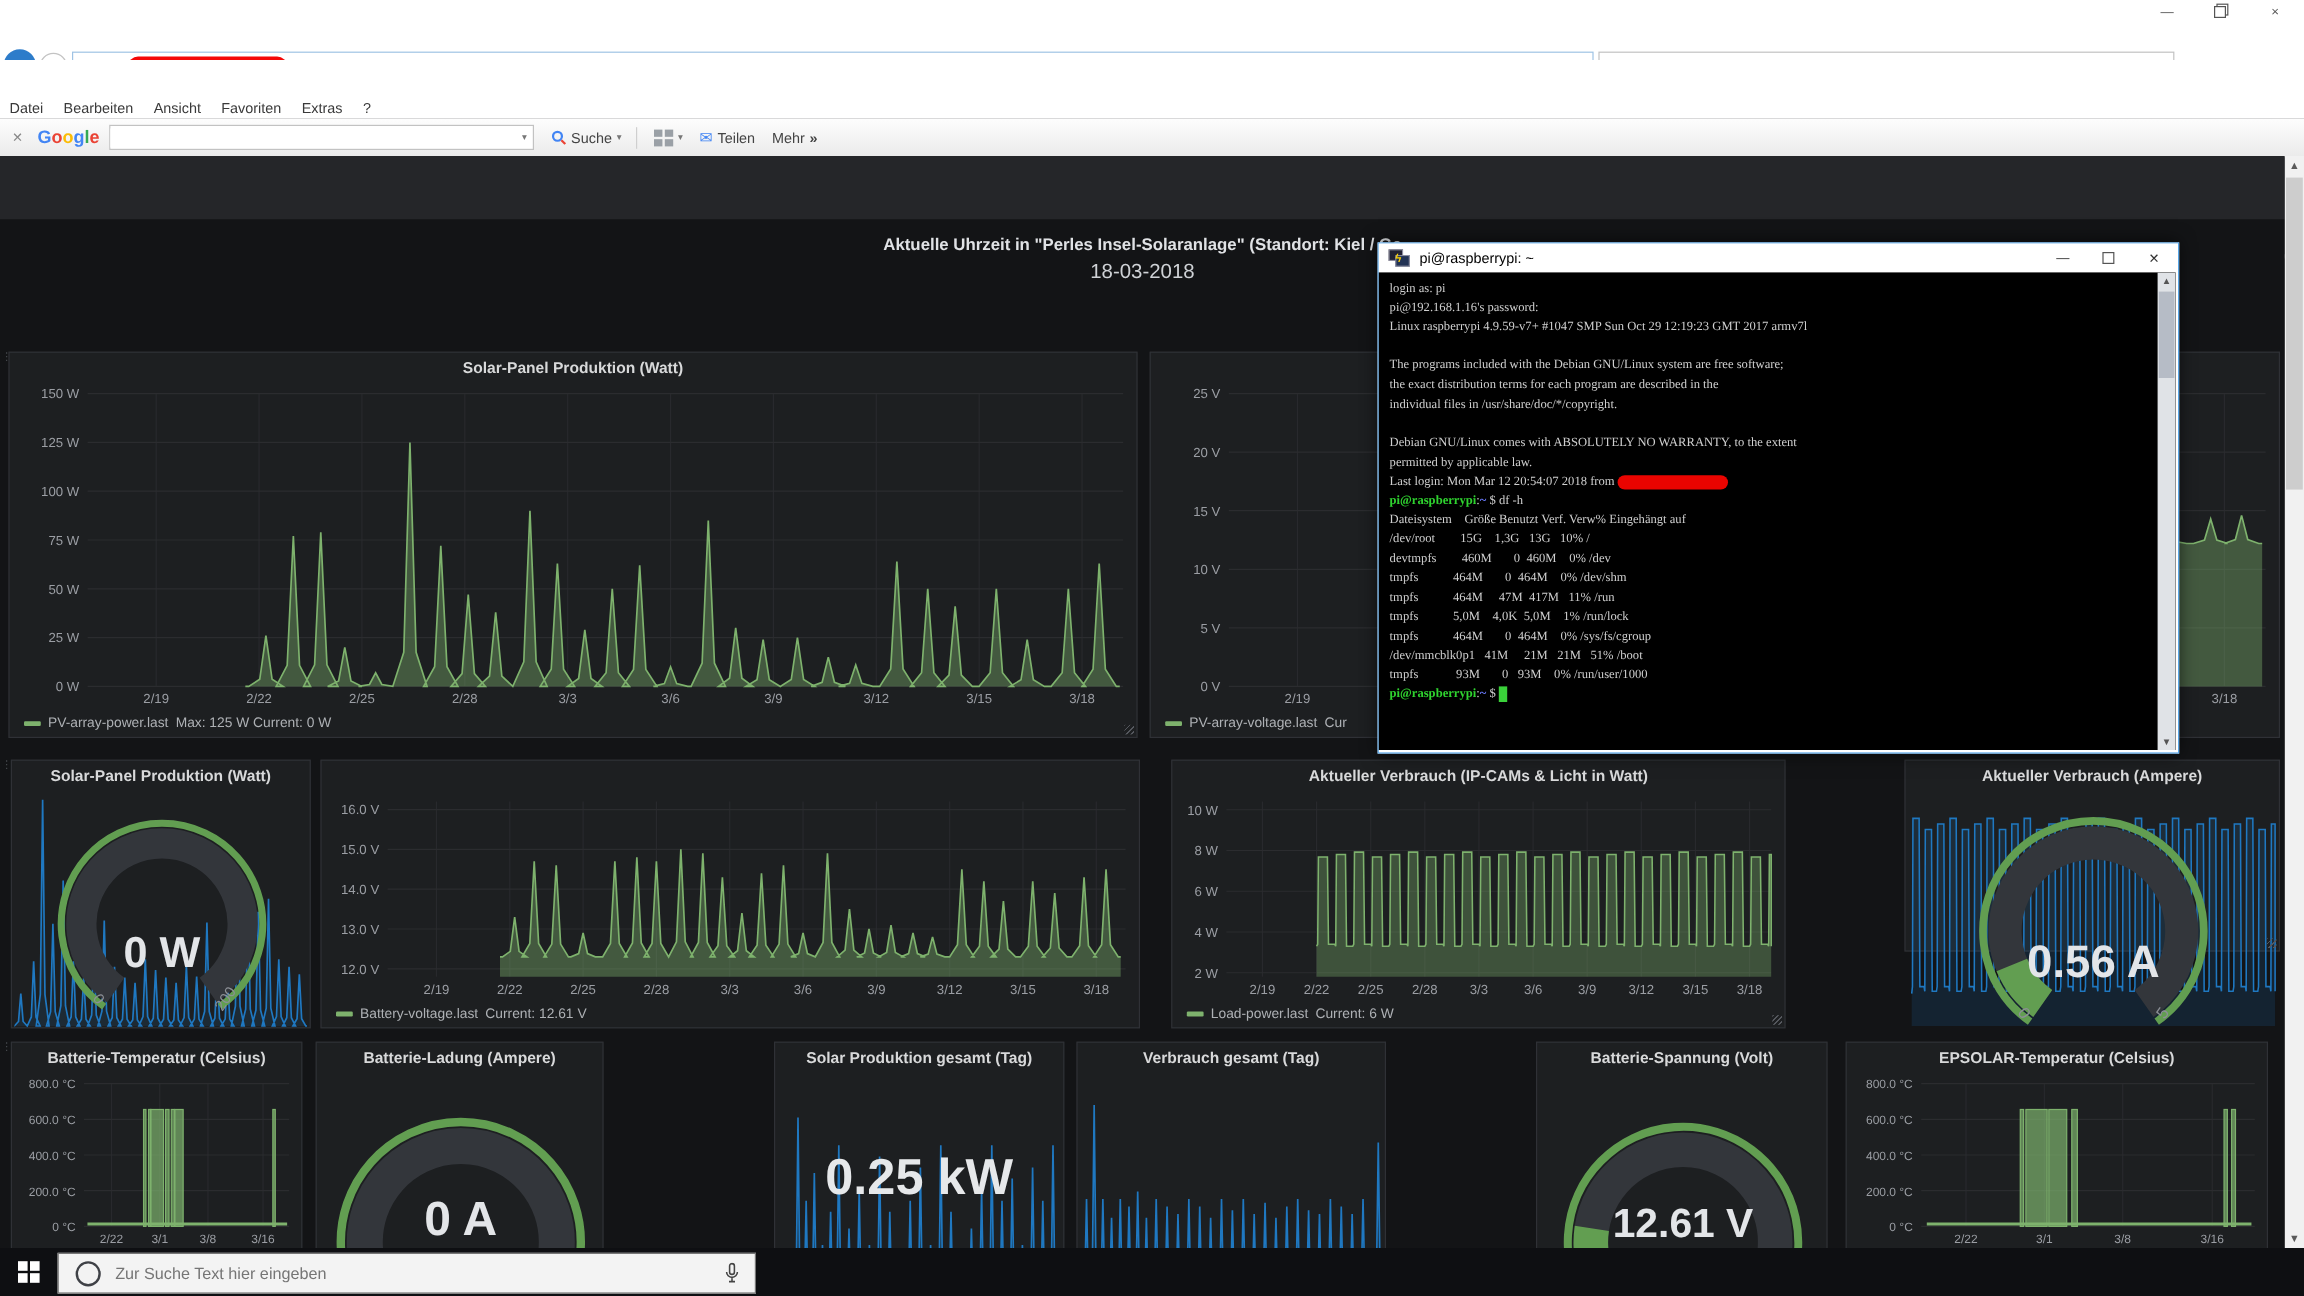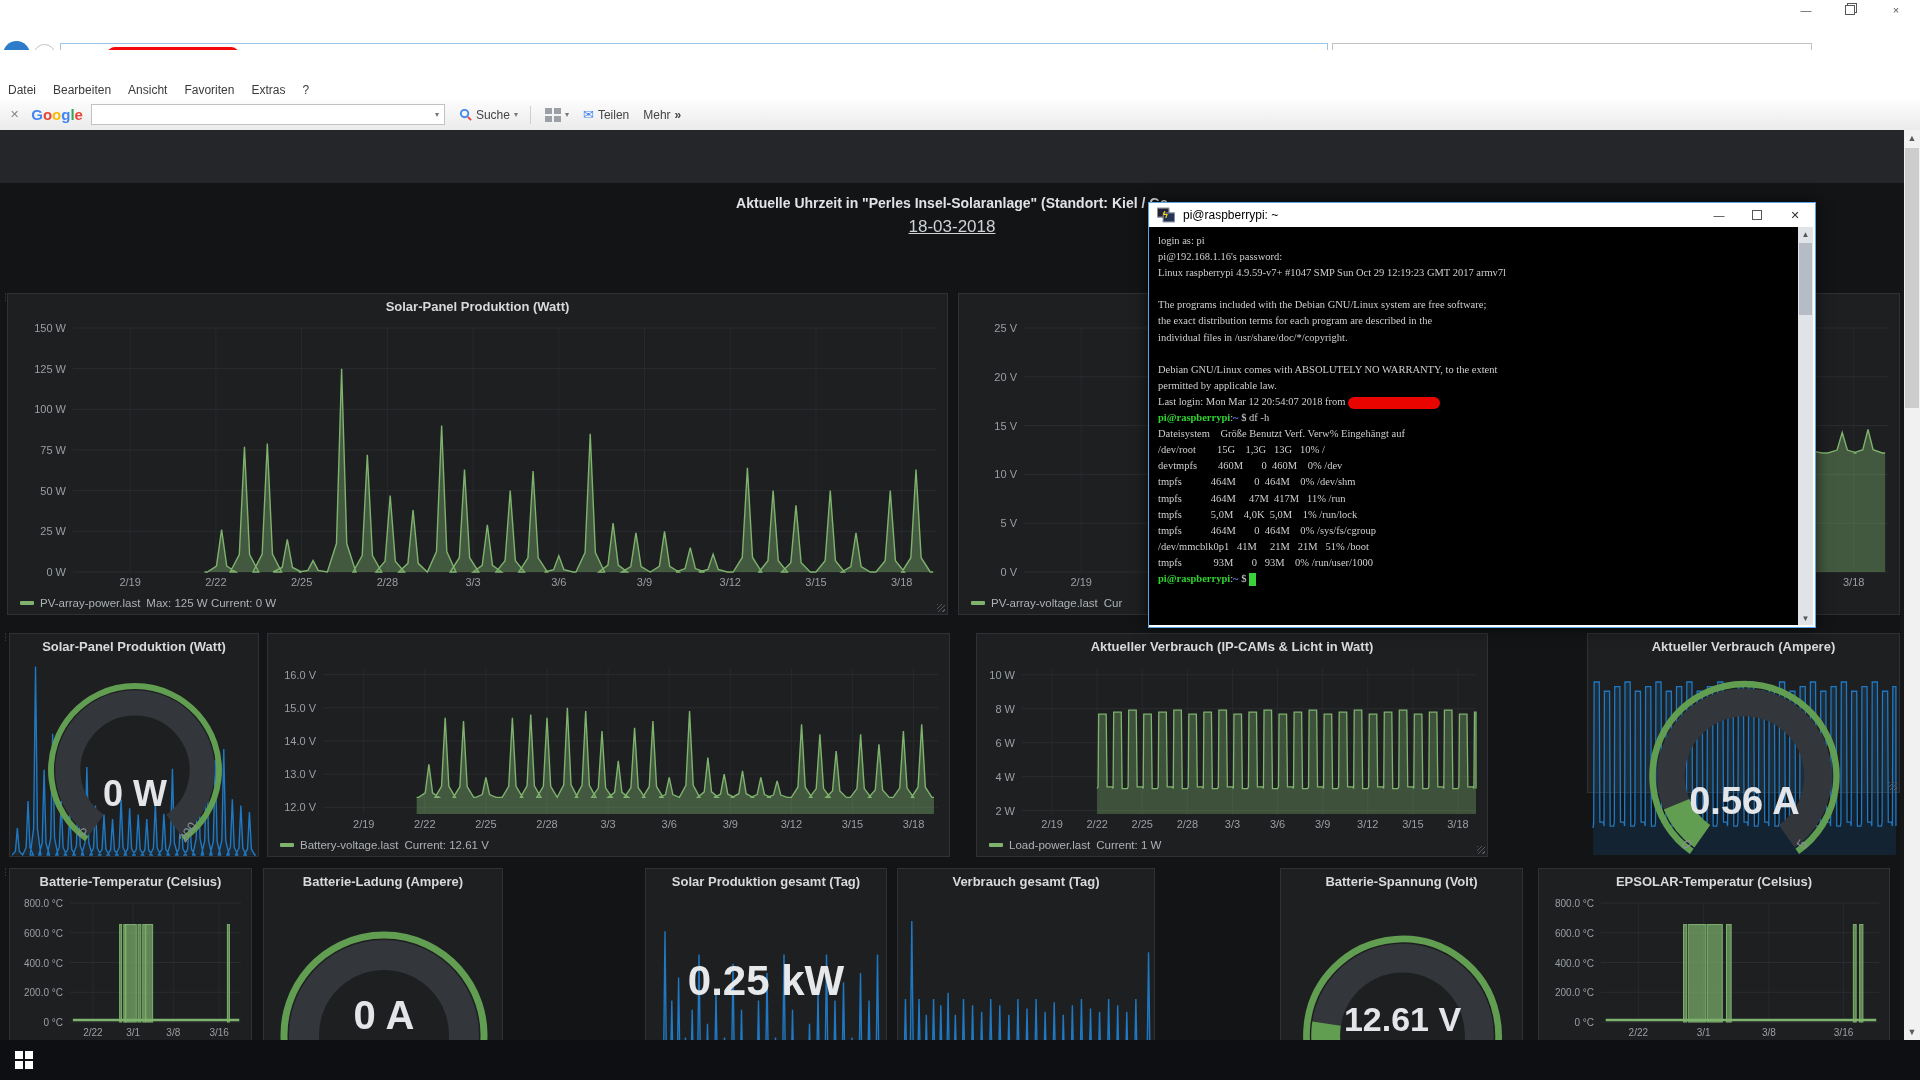--- a/index.html
+++ b/index.html
@@ -49,21 +49,21 @@
   .gridico i{width:7px;height:6px;background:#9aa0a6;}
   #gsel-title{color:#d8d9da;font-size:15px;}
   .gnav-ico{top:146px;width:22px;height:20px;color:#9aa0a6;font-size:16px;display:flex;align-items:center;justify-content:center;}
   #gnav-right{position:absolute;right:30px;top:130px;height:52px;display:flex;align-items:center;gap:14px;color:#d5d8dc;font-size:13px;}
   .chev{font-size:18px;color:#c9ccd1;font-weight:bold;}
   #refresh-label{color:#eb7b18;}
 
   #dash{left:0;top:183px;width:1904px;height:857px;background:#131416;overflow:hidden;}
   #clockpanel{left:0;top:12px;width:1904px;text-align:center;}
   #clock-title{font-size:14px;font-weight:bold;color:#e0e2e5;}
-  #clock-date{font-size:17px;color:#cfd2d6;margin-top:6px;text-decoration:underline;}
+  #clock-date{font-size:17px;color:#cfd2d6;margin-top:6px;}
   #clock-time{font-size:30px;font-weight:bold;color:#e8eaed;margin-top:2px;}
   .panel{position:absolute;background:#1d1f21;border:1px solid #2f3136;box-sizing:border-box;}
   .ptitle{position:absolute;left:0;top:5px;width:100%;text-align:center;font-size:13px;font-weight:bold;color:#d8d9da;white-space:nowrap;overflow:hidden;}
   .cplot,.gsvg,.spark{position:absolute;}
   .legend{position:absolute;left:12px;bottom:5px;display:flex;align-items:center;gap:6px;font-size:11.5px;color:#aeb1b5;white-space:nowrap;}
   .legend .dash{width:14px;height:4px;border-radius:1px;}
   .statval{position:absolute;left:0;width:100%;text-align:center;font-weight:bold;color:#e6e8ea;}
   .dots{position:absolute;width:8px;color:#4a4d52;font-size:9px;line-height:4px;letter-spacing:0;}
   .rsz{position:absolute;right:2px;bottom:2px;width:8px;height:8px;
     background:repeating-linear-gradient(135deg,#55585e 0 1px,transparent 1px 3px);}
@@ -443,21 +443,21 @@
           <line x1="42" x2="496" y1="48.74418604651162" y2="48.74418604651162" stroke="#2b2c2f"></line>
           <text x="35" y="52.74418604651162" text-anchor="end" fill="#9b9ea4" font-size="11">8 W</text>
           <line x1="42" x2="496" y1="14.790697674418617" y2="14.790697674418617" stroke="#2b2c2f"></line>
           <text x="35" y="18.790697674418617" text-anchor="end" fill="#9b9ea4" font-size="11">10 W</text>
           <path d="M117.1655629139073 128.53488372093022L118.0675496688742 126.83720930232558L118.66887417218543 54.176744186046506L126.18543046357615 54.176744186046506L127.08741721854304 126.83720930232558L132.19867549668874 126.83720930232558L133.10066225165562 128.53488372093022L133.7019867549669 52.13953488372093L141.21854304635764 52.13953488372093L142.1205298013245 128.53488372093022L147.23178807947022 128.53488372093022L148.13377483443708 126.83720930232558L148.73509933774835 50.102325581395334L156.25165562913907 50.102325581395334L157.15364238410598 126.83720930232558L162.26490066225165 126.83720930232558L163.16688741721853 128.53488372093022L163.76821192052978 54.176744186046506L171.28476821192052 54.176744186046506L172.18675496688743 128.53488372093022L177.29801324503313 128.53488372093022L178.2 126.83720930232558L178.80132450331126 52.13953488372093L186.317880794702 52.13953488372093L187.2198675496689 126.83720930232558L192.3311258278146 126.83720930232558L193.23311258278147 128.53488372093022L193.83443708609272 50.102325581395334L201.35099337748346 50.102325581395334L202.25298013245035 128.53488372093022L207.36423841059604 128.53488372093022L208.26622516556293 126.83720930232558L208.86754966887418 54.176744186046506L216.38410596026492 54.176744186046506L217.2860927152318 126.83720930232558L222.3973509933775 126.83720930232558L223.29933774834439 128.53488372093022L223.90066225165563 52.13953488372093L231.41721854304637 52.13953488372093L232.31920529801323 128.53488372093022L237.43046357615896 128.53488372093022L238.33245033112584 126.83720930232558L238.9337748344371 50.102325581395334L246.45033112582783 50.102325581395334L247.3523178807947 126.83720930232558L252.4635761589404 126.83720930232558L253.3655629139073 128.53488372093022L253.96688741721854 54.176744186046506L261.4834437086093 54.176744186046506L262.38543046357614 128.53488372093022L267.49668874172187 128.53488372093022L268.3986754966887 126.83720930232558L269 52.13953488372093L276.5165562913907 52.13953488372093L277.4185430463576 126.83720930232558L282.5298013245033 126.83720930232558L283.43178807947027 128.53488372093022L284.0331125827815 50.102325581395334L291.5496688741722 50.102325581395334L292.45165562913905 128.53488372093022L297.5629139072847 128.53488372093022L298.4649006622517 126.83720930232558L299.0662251655629 54.176744186046506L306.5827814569537 54.176744186046506L307.48476821192054 126.83720930232558L312.59602649006627 126.83720930232558L313.4980132450331 128.53488372093022L314.0993377483444 52.13953488372093L321.6158940397351 52.13953488372093L322.51788079470197 128.53488372093022L327.6291390728477 128.53488372093022L328.53112582781455 126.83720930232558L329.1324503311258 50.102325581395334L336.6490066225166 50.102325581395334L337.55099337748345 126.83720930232558L342.6622516556292 126.83720930232558L343.56423841059603 128.53488372093022L344.1655629139073 54.176744186046506L351.682119205298 54.176744186046506L352.5841059602649 128.53488372093022L357.6953642384106 128.53488372093022L358.59735099337746 126.83720930232558L359.19867549668874 52.13953488372093L366.7152317880795 52.13953488372093L367.61721854304636 126.83720930232558L372.7284768211921 126.83720930232558L373.63046357615895 128.53488372093022L374.2317880794702 50.102325581395334L381.74834437086093 50.102325581395334L382.65033112582785 128.53488372093022L387.7615894039735 128.53488372093022L388.6635761589404 126.83720930232558L389.26490066225165 54.176744186046506L396.7814569536424 54.176744186046506L397.68344370860933 126.83720930232558L402.794701986755 126.83720930232558L403.69668874172186 128.53488372093022L404.29801324503313 52.13953488372093L411.81456953642385 52.13953488372093L412.71655629139076 128.53488372093022L417.82781456953643 128.53488372093022L418.7298013245033 126.83720930232558L419.33112582781456 50.102325581395334L426.84768211920533 50.102325581395334L427.74966887417224 126.83720930232558L432.8609271523179 126.83720930232558L433.76291390728477 128.53488372093022L434.36423841059604 54.176744186046506L441.88079470198676 54.176744186046506L442.78278145695367 128.53488372093022L447.89403973509934 128.53488372093022L448.7960264900662 126.83720930232558L449.3973509933775 52.13953488372093L456.91390728476824 52.13953488372093L457.81589403973516 126.83720930232558L462.9271523178808 126.83720930232558L463.8291390728476 128.53488372093022L464.43046357615896 50.102325581395334L471.94701986754967 50.102325581395334L472.8490066225166 128.53488372093022L477.96026490066225 128.53488372093022L478.8622516556291 126.83720930232558L479.46357615894044 54.176744186046506L486.98013245033115 54.176744186046506L487.882119205298 126.83720930232558L492.99337748344374 126.83720930232558L493.8953642384106 128.53488372093022L494.49668874172187 52.13953488372093L496 52.13953488372093L496 128.53488372093022L496 128.53488372093022L496 154L117.1655629139073 154Z" fill="#7eb26d" fill-opacity="0.35" stroke="none"></path>
           <path d="M117.1655629139073 128.53488372093022L118.0675496688742 126.83720930232558L118.66887417218543 54.176744186046506L126.18543046357615 54.176744186046506L127.08741721854304 126.83720930232558L132.19867549668874 126.83720930232558L133.10066225165562 128.53488372093022L133.7019867549669 52.13953488372093L141.21854304635764 52.13953488372093L142.1205298013245 128.53488372093022L147.23178807947022 128.53488372093022L148.13377483443708 126.83720930232558L148.73509933774835 50.102325581395334L156.25165562913907 50.102325581395334L157.15364238410598 126.83720930232558L162.26490066225165 126.83720930232558L163.16688741721853 128.53488372093022L163.76821192052978 54.176744186046506L171.28476821192052 54.176744186046506L172.18675496688743 128.53488372093022L177.29801324503313 128.53488372093022L178.2 126.83720930232558L178.80132450331126 52.13953488372093L186.317880794702 52.13953488372093L187.2198675496689 126.83720930232558L192.3311258278146 126.83720930232558L193.23311258278147 128.53488372093022L193.83443708609272 50.102325581395334L201.35099337748346 50.102325581395334L202.25298013245035 128.53488372093022L207.36423841059604 128.53488372093022L208.26622516556293 126.83720930232558L208.86754966887418 54.176744186046506L216.38410596026492 54.176744186046506L217.2860927152318 126.83720930232558L222.3973509933775 126.83720930232558L223.29933774834439 128.53488372093022L223.90066225165563 52.13953488372093L231.41721854304637 52.13953488372093L232.31920529801323 128.53488372093022L237.43046357615896 128.53488372093022L238.33245033112584 126.83720930232558L238.9337748344371 50.102325581395334L246.45033112582783 50.102325581395334L247.3523178807947 126.83720930232558L252.4635761589404 126.83720930232558L253.3655629139073 128.53488372093022L253.96688741721854 54.176744186046506L261.4834437086093 54.176744186046506L262.38543046357614 128.53488372093022L267.49668874172187 128.53488372093022L268.3986754966887 126.83720930232558L269 52.13953488372093L276.5165562913907 52.13953488372093L277.4185430463576 126.83720930232558L282.5298013245033 126.83720930232558L283.43178807947027 128.53488372093022L284.0331125827815 50.102325581395334L291.5496688741722 50.102325581395334L292.45165562913905 128.53488372093022L297.5629139072847 128.53488372093022L298.4649006622517 126.83720930232558L299.0662251655629 54.176744186046506L306.5827814569537 54.176744186046506L307.48476821192054 126.83720930232558L312.59602649006627 126.83720930232558L313.4980132450331 128.53488372093022L314.0993377483444 52.13953488372093L321.6158940397351 52.13953488372093L322.51788079470197 128.53488372093022L327.6291390728477 128.53488372093022L328.53112582781455 126.83720930232558L329.1324503311258 50.102325581395334L336.6490066225166 50.102325581395334L337.55099337748345 126.83720930232558L342.6622516556292 126.83720930232558L343.56423841059603 128.53488372093022L344.1655629139073 54.176744186046506L351.682119205298 54.176744186046506L352.5841059602649 128.53488372093022L357.6953642384106 128.53488372093022L358.59735099337746 126.83720930232558L359.19867549668874 52.13953488372093L366.7152317880795 52.13953488372093L367.61721854304636 126.83720930232558L372.7284768211921 126.83720930232558L373.63046357615895 128.53488372093022L374.2317880794702 50.102325581395334L381.74834437086093 50.102325581395334L382.65033112582785 128.53488372093022L387.7615894039735 128.53488372093022L388.6635761589404 126.83720930232558L389.26490066225165 54.176744186046506L396.7814569536424 54.176744186046506L397.68344370860933 126.83720930232558L402.794701986755 126.83720930232558L403.69668874172186 128.53488372093022L404.29801324503313 52.13953488372093L411.81456953642385 52.13953488372093L412.71655629139076 128.53488372093022L417.82781456953643 128.53488372093022L418.7298013245033 126.83720930232558L419.33112582781456 50.102325581395334L426.84768211920533 50.102325581395334L427.74966887417224 126.83720930232558L432.8609271523179 126.83720930232558L433.76291390728477 128.53488372093022L434.36423841059604 54.176744186046506L441.88079470198676 54.176744186046506L442.78278145695367 128.53488372093022L447.89403973509934 128.53488372093022L448.7960264900662 126.83720930232558L449.3973509933775 52.13953488372093L456.91390728476824 52.13953488372093L457.81589403973516 126.83720930232558L462.9271523178808 126.83720930232558L463.8291390728476 128.53488372093022L464.43046357615896 50.102325581395334L471.94701986754967 50.102325581395334L472.8490066225166 128.53488372093022L477.96026490066225 128.53488372093022L478.8622516556291 126.83720930232558L479.46357615894044 54.176744186046506L486.98013245033115 54.176744186046506L487.882119205298 126.83720930232558L492.99337748344374 126.83720930232558L493.8953642384106 128.53488372093022L494.49668874172187 52.13953488372093L496 52.13953488372093L496 128.53488372093022L496 128.53488372093022" fill="none" stroke="#7eb26d" stroke-width="1.3"></path>
         </svg>
       <div class="legend">
           <span class="dash" style="background: rgb(126, 178, 109);"></span>
           <span>Load-power.last</span>
-          <span>Current: 1 W</span>
+          <span>Current: 6 W</span>
         </div>
       <span class="rsz"></span>
     </div>
     <div class="panel" style="left:1587px;top:450px;width:313px;height:160px">
       <div class="ptitle">Aktueller Verbrauch (Ampere)</div>
       <svg class="spark" style="left:2px;top:26px" width="309" height="196" viewBox="0 0 309 196">
           <path d="M3.09 167.98L3.708 162.19000000000003L4.12 21.994800000000026L9.269999999999998 21.994800000000026L9.888 162.19000000000003L13.39 162.19000000000003L14.008000000000001 166.04999999999998L14.42 31.25879999999999L19.569999999999997 31.25879999999999L20.188 166.04999999999998L23.689999999999998 166.04999999999998L24.308 162.19000000000003L24.72 26.62680000000003L29.87 26.62680000000003L30.488 162.19000000000003L33.99 162.19000000000003L34.608000000000004 166.04999999999998L35.019999999999996 21.994800000000026L40.17 21.994800000000026L40.788000000000004 166.04999999999998L44.29 166.04999999999998L44.907999999999994 162.19000000000003L45.31999999999999 31.258800000000036L50.46999999999999 31.258800000000036L51.088 162.19000000000003L54.59 162.19000000000003L55.20799999999999 166.04999999999998L55.62 26.62679999999999L60.769999999999996 26.62679999999999L61.388 166.04999999999998L64.89 166.04999999999998L65.508 162.19000000000003L65.92 21.994799999999984L71.07 21.994799999999984L71.688 162.19000000000003L75.19 162.19000000000003L75.80799999999999 166.04999999999998L76.22 31.25879999999999L81.36999999999999 31.25879999999999L81.988 166.04999999999998L85.49 166.04999999999998L86.10800000000002 162.19000000000003L86.52000000000001 26.626799999999967L91.67 26.626799999999967L92.28800000000001 162.19000000000003L95.79 162.19000000000003L96.40800000000002 166.04999999999998L96.82000000000001 21.994799999999962L101.97 21.994799999999962L102.58800000000001 166.04999999999998L106.09000000000002 166.04999999999998L106.70800000000001 162.19000000000003L107.12 31.25879999999997L112.27 31.25879999999997L112.888 162.19000000000003L116.39000000000001 162.19000000000003L117.00800000000001 166.04999999999998L117.42 26.626799999999967L122.57 26.626799999999967L123.188 166.04999999999998L126.69000000000001 166.04999999999998L127.308 162.19000000000003L127.72 21.994799999999962L132.87 21.994799999999962L133.48800000000003 162.19000000000003L136.99 162.19000000000003L137.608 166.04999999999998L138.02 31.25879999999997L143.17 31.25879999999997L143.788 166.04999999999998L147.29 166.04999999999998L147.90800000000002 162.19000000000003L148.32000000000002 26.626799999999967L153.47 26.626799999999967L154.08800000000002 162.19000000000003L157.59 162.19000000000003L158.208 166.04999999999998L158.62 21.994799999999962L163.77 21.994799999999962L164.388 166.04999999999998L167.89 166.04999999999998L168.508 162.19000000000003L168.92000000000002 31.25879999999997L174.07 31.25879999999997L174.68800000000002 162.19000000000003L178.19 162.19000000000003L178.808 166.04999999999998L179.22000000000003 26.626799999999967L184.37000000000003 26.626799999999967L184.988 166.04999999999998L188.49 166.04999999999998L189.108 162.19000000000003L189.52 21.994800000000026L194.67000000000004 21.994800000000026L195.288 162.19000000000003L198.79 162.19000000000003L199.408 166.04999999999998L199.82000000000002 31.258800000000036L204.97000000000003 31.258800000000036L205.588 166.04999999999998L209.09 166.04999999999998L209.708 162.19000000000003L210.12 26.62680000000003L215.27000000000004 26.62680000000003L215.888 162.19000000000003L219.39000000000001 162.19000000000003L220.00799999999998 166.04999999999998L220.42000000000002 21.994800000000026L225.57000000000002 21.994800000000026L226.188 166.04999999999998L229.69000000000003 166.04999999999998L230.308 162.19000000000003L230.72 31.258800000000036L235.87000000000003 31.258800000000036L236.488 162.19000000000003L239.99 162.19000000000003L240.60799999999998 166.04999999999998L241.02 26.62680000000003L246.17000000000002 26.62680000000003L246.788 166.04999999999998L250.29000000000002 166.04999999999998L250.908 162.19000000000003L251.32 21.994800000000026L256.47 21.994800000000026L257.088 162.19000000000003L260.59000000000003 162.19000000000003L261.20799999999997 166.04999999999998L261.62000000000006 31.258800000000036L266.77000000000004 31.258800000000036L267.38800000000003 166.04999999999998L270.89 166.04999999999998L271.508 162.19000000000003L271.92 26.62680000000003L277.07 26.62680000000003L277.68800000000005 162.19000000000003L281.19 162.19000000000003L281.808 166.04999999999998L282.22 21.994800000000026L287.37 21.994800000000026L287.988 166.04999999999998L291.49 166.04999999999998L292.108 162.19000000000003L292.52000000000004 31.258800000000036L297.67 31.258800000000036L298.288 162.19000000000003L301.79 162.19000000000003L302.408 166.04999999999998L302.82000000000005 26.62680000000003L305.91 26.62680000000003L305.91 166.04999999999998L305.91 166.04999999999998L305.91 195L3.09 195Z" fill="#1f78c1" fill-opacity="0.16" stroke="none"></path>
           <path d="M3.09 167.98L3.708 162.19000000000003L4.12 21.994800000000026L9.269999999999998 21.994800000000026L9.888 162.19000000000003L13.39 162.19000000000003L14.008000000000001 166.04999999999998L14.42 31.25879999999999L19.569999999999997 31.25879999999999L20.188 166.04999999999998L23.689999999999998 166.04999999999998L24.308 162.19000000000003L24.72 26.62680000000003L29.87 26.62680000000003L30.488 162.19000000000003L33.99 162.19000000000003L34.608000000000004 166.04999999999998L35.019999999999996 21.994800000000026L40.17 21.994800000000026L40.788000000000004 166.04999999999998L44.29 166.04999999999998L44.907999999999994 162.19000000000003L45.31999999999999 31.258800000000036L50.46999999999999 31.258800000000036L51.088 162.19000000000003L54.59 162.19000000000003L55.20799999999999 166.04999999999998L55.62 26.62679999999999L60.769999999999996 26.62679999999999L61.388 166.04999999999998L64.89 166.04999999999998L65.508 162.19000000000003L65.92 21.994799999999984L71.07 21.994799999999984L71.688 162.19000000000003L75.19 162.19000000000003L75.80799999999999 166.04999999999998L76.22 31.25879999999999L81.36999999999999 31.25879999999999L81.988 166.04999999999998L85.49 166.04999999999998L86.10800000000002 162.19000000000003L86.52000000000001 26.626799999999967L91.67 26.626799999999967L92.28800000000001 162.19000000000003L95.79 162.19000000000003L96.40800000000002 166.04999999999998L96.82000000000001 21.994799999999962L101.97 21.994799999999962L102.58800000000001 166.04999999999998L106.09000000000002 166.04999999999998L106.70800000000001 162.19000000000003L107.12 31.25879999999997L112.27 31.25879999999997L112.888 162.19000000000003L116.39000000000001 162.19000000000003L117.00800000000001 166.04999999999998L117.42 26.626799999999967L122.57 26.626799999999967L123.188 166.04999999999998L126.69000000000001 166.04999999999998L127.308 162.19000000000003L127.72 21.994799999999962L132.87 21.994799999999962L133.48800000000003 162.19000000000003L136.99 162.19000000000003L137.608 166.04999999999998L138.02 31.25879999999997L143.17 31.25879999999997L143.788 166.04999999999998L147.29 166.04999999999998L147.90800000000002 162.19000000000003L148.32000000000002 26.626799999999967L153.47 26.626799999999967L154.08800000000002 162.19000000000003L157.59 162.19000000000003L158.208 166.04999999999998L158.62 21.994799999999962L163.77 21.994799999999962L164.388 166.04999999999998L167.89 166.04999999999998L168.508 162.19000000000003L168.92000000000002 31.25879999999997L174.07 31.25879999999997L174.68800000000002 162.19000000000003L178.19 162.19000000000003L178.808 166.04999999999998L179.22000000000003 26.626799999999967L184.37000000000003 26.626799999999967L184.988 166.04999999999998L188.49 166.04999999999998L189.108 162.19000000000003L189.52 21.994800000000026L194.67000000000004 21.994800000000026L195.288 162.19000000000003L198.79 162.19000000000003L199.408 166.04999999999998L199.82000000000002 31.258800000000036L204.97000000000003 31.258800000000036L205.588 166.04999999999998L209.09 166.04999999999998L209.708 162.19000000000003L210.12 26.62680000000003L215.27000000000004 26.62680000000003L215.888 162.19000000000003L219.39000000000001 162.19000000000003L220.00799999999998 166.04999999999998L220.42000000000002 21.994800000000026L225.57000000000002 21.994800000000026L226.188 166.04999999999998L229.69000000000003 166.04999999999998L230.308 162.19000000000003L230.72 31.258800000000036L235.87000000000003 31.258800000000036L236.488 162.19000000000003L239.99 162.19000000000003L240.60799999999998 166.04999999999998L241.02 26.62680000000003L246.17000000000002 26.62680000000003L246.788 166.04999999999998L250.29000000000002 166.04999999999998L250.908 162.19000000000003L251.32 21.994800000000026L256.47 21.994800000000026L257.088 162.19000000000003L260.59000000000003 162.19000000000003L261.20799999999997 166.04999999999998L261.62000000000006 31.258800000000036L266.77000000000004 31.258800000000036L267.38800000000003 166.04999999999998L270.89 166.04999999999998L271.508 162.19000000000003L271.92 26.62680000000003L277.07 26.62680000000003L277.68800000000005 162.19000000000003L281.19 162.19000000000003L281.808 166.04999999999998L282.22 21.994800000000026L287.37 21.994800000000026L287.988 166.04999999999998L291.49 166.04999999999998L292.108 162.19000000000003L292.52000000000004 31.258800000000036L297.67 31.258800000000036L298.288 162.19000000000003L301.79 162.19000000000003L302.408 166.04999999999998L302.82000000000005 26.62680000000003L305.91 26.62680000000003L305.91 166.04999999999998L305.91 166.04999999999998" fill="none" stroke="#1f78c1" stroke-width="1.3"></path>
         </svg>
       <svg class="gsvg" style="left:0;top:24px" width="313" height="200" viewBox="0 0 313 200">
@@ -625,20 +625,28 @@
 
   <div class="abs" id="taskbar"></div>
   <div class="abs" id="startbtn" style="z-index:101">
     <span class="winlogo">
         <i></i>
         <i></i>
         <i></i>
         <i></i>
       </span>
   </div>
+  <div class="abs" id="tb-search" style="z-index:101">
+    <span id="cortana-ring"></span>
+    <input placeholder="Zur Suche Text hier eingeben" style="">
+    <svg width="14" height="18" viewBox="0 0 14 18" style="margin-right:12px">
+      <rect x="5" y="1" width="4" height="9" rx="2" fill="none" stroke="#444" stroke-width="1.3"></rect>
+      <path d="M2.5 8 a4.5 4.5 0 0 0 9 0 M7 12.5 V16 M4.5 16 h5" fill="none" stroke="#444" stroke-width="1.3"></path>
+    </svg>
+  </div>
 
   <div class="tbcell" style="left:640px">
     <svg width="20" height="20" viewBox="0 0 20 20">
       <rect x="5" y="3" width="12" height="12" rx="2" fill="none" stroke="#eee" stroke-width="1.4"></rect>
       <path d="M3 6 v10 a2 2 0 0 0 2 2 h10" fill="none" stroke="#eee" stroke-width="1.4"></path>
     </svg>
   </div>
   <div class="tbcell" style="left:732px">
       <span class="edge-e">e</span>
     </div>

